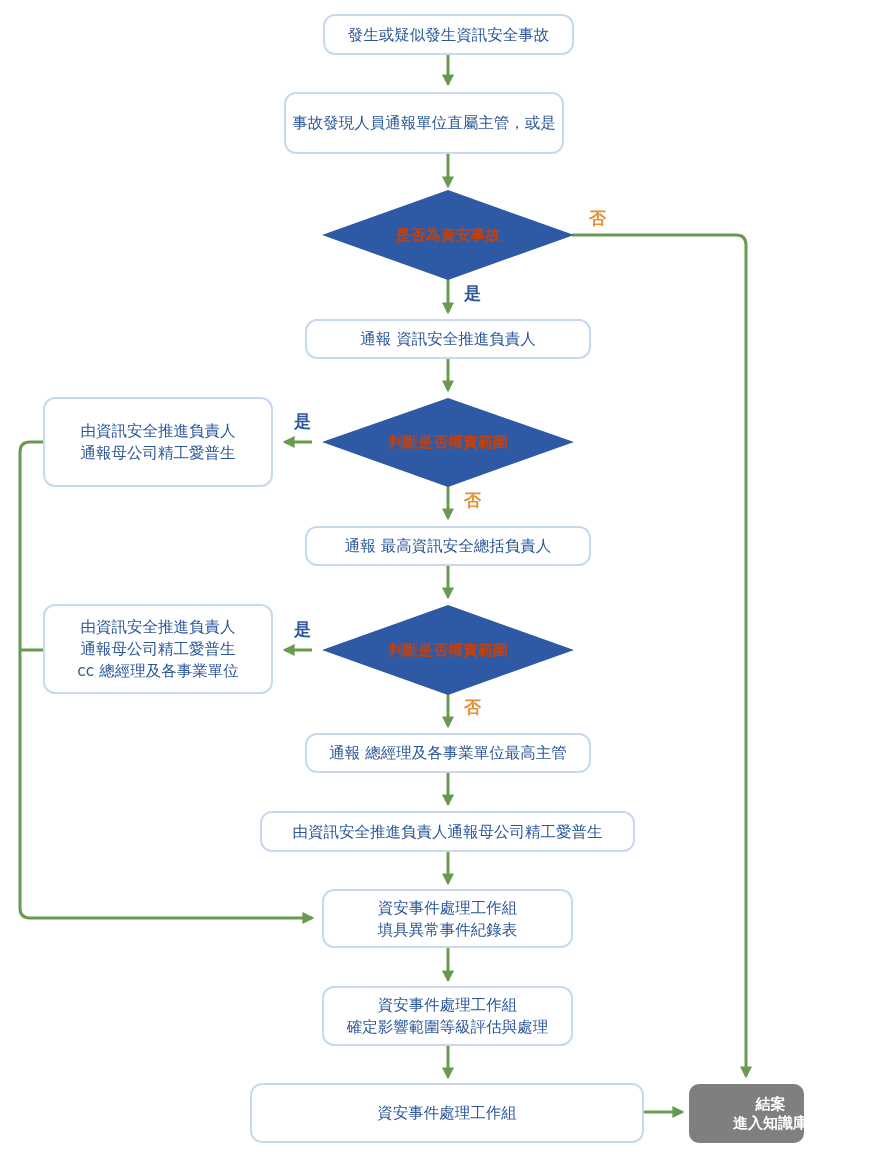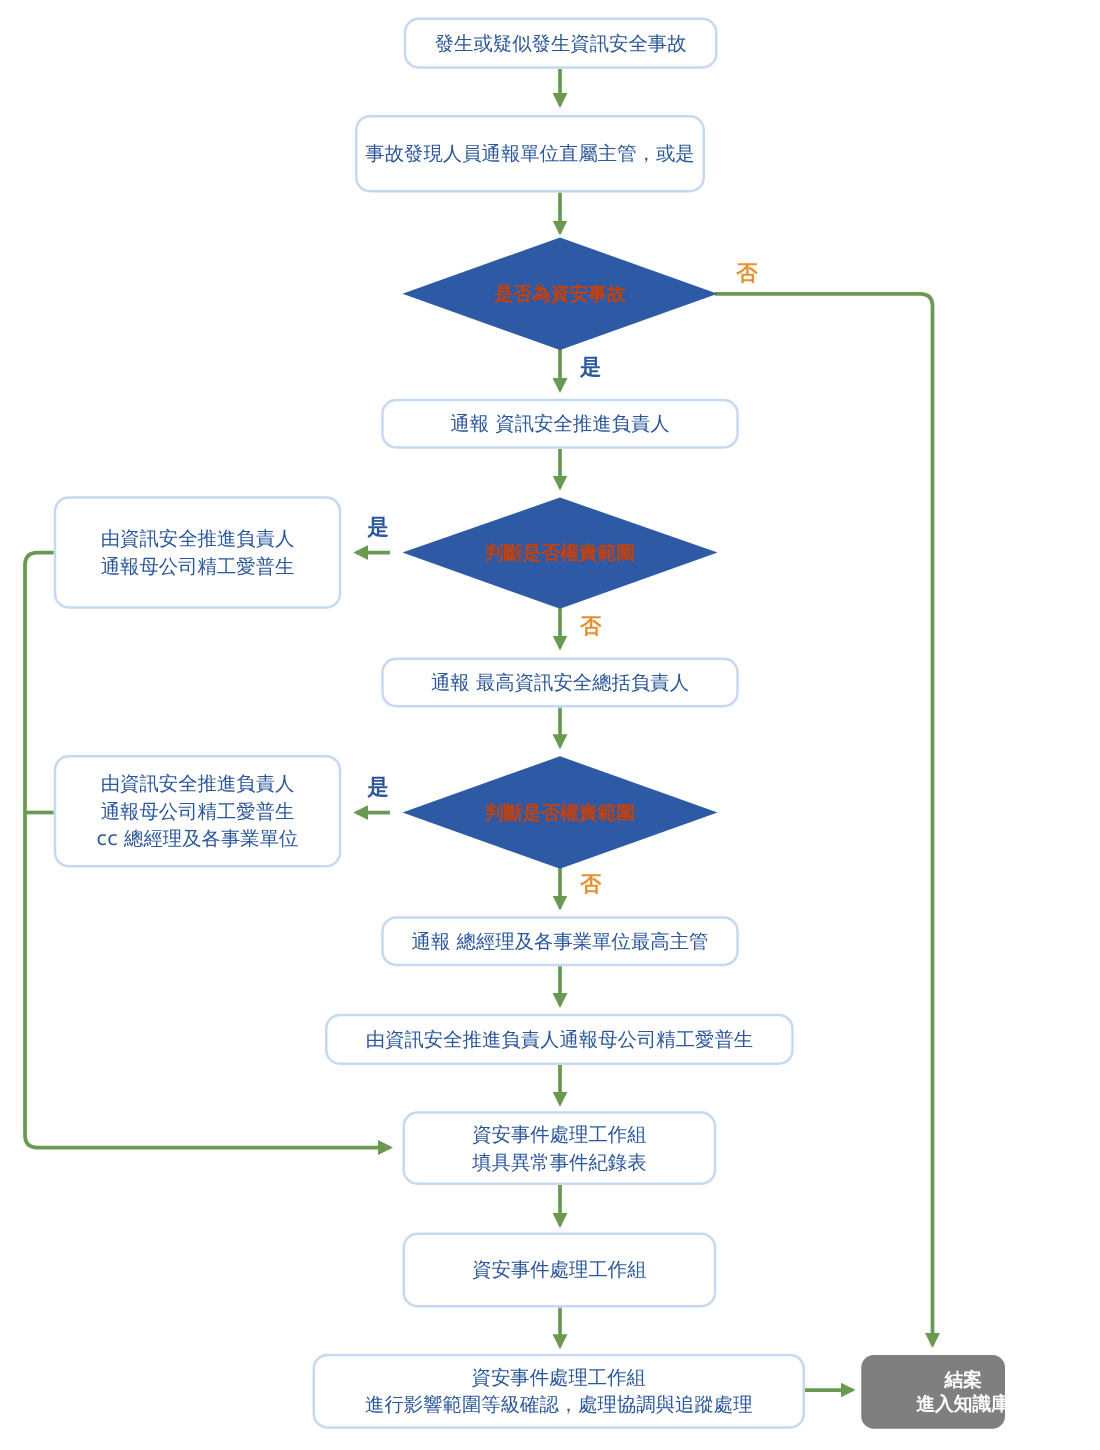--- a/index.html
+++ b/index.html
@@ -95,23 +95,23 @@
   <span>由資訊安全推進負責人通報母公司精工愛普生</span>
 </div>
 
 <div class="box" style="left:322px;top:889px;width:251px;height:59px;">
   <span>資安事件處理工作組</span>
   <span>填具異常事件紀錄表</span>
 </div>
 
 <div class="box" style="left:322px;top:986px;width:251px;height:60px;">
   <span>資安事件處理工作組</span>
+  <span>確定影響範圍等級評估與處理</span>
 </div>
 
 <div class="box" style="left:250px;top:1083px;width:394px;height:60px;">
   <span>資安事件處理工作組</span>
-  <span>進行影響範圍等級確認，處理協調與追蹤處理</span>
 </div>
 
 <div class="box end" style="left:689px;top:1084px;width:115px;height:59px;border-radius:10px;">
   <span>結案</span>
   <span>進入知識庫</span>
 </div>
 
 </body></html>

